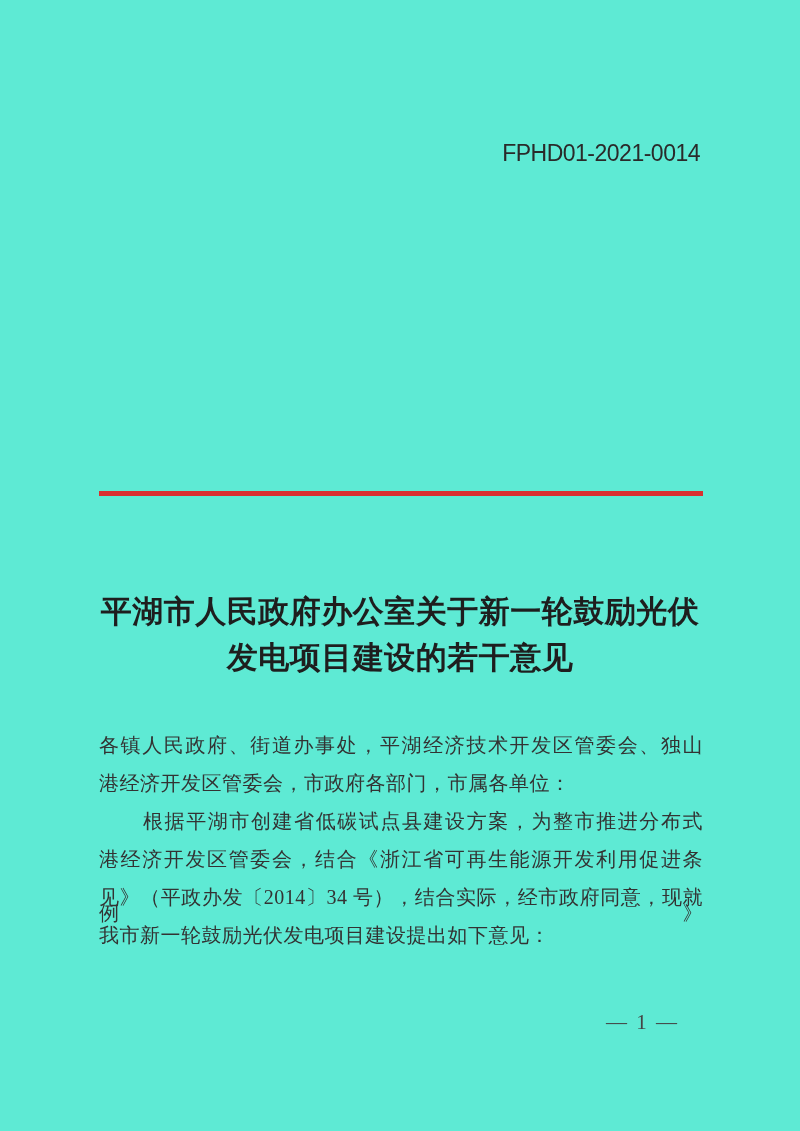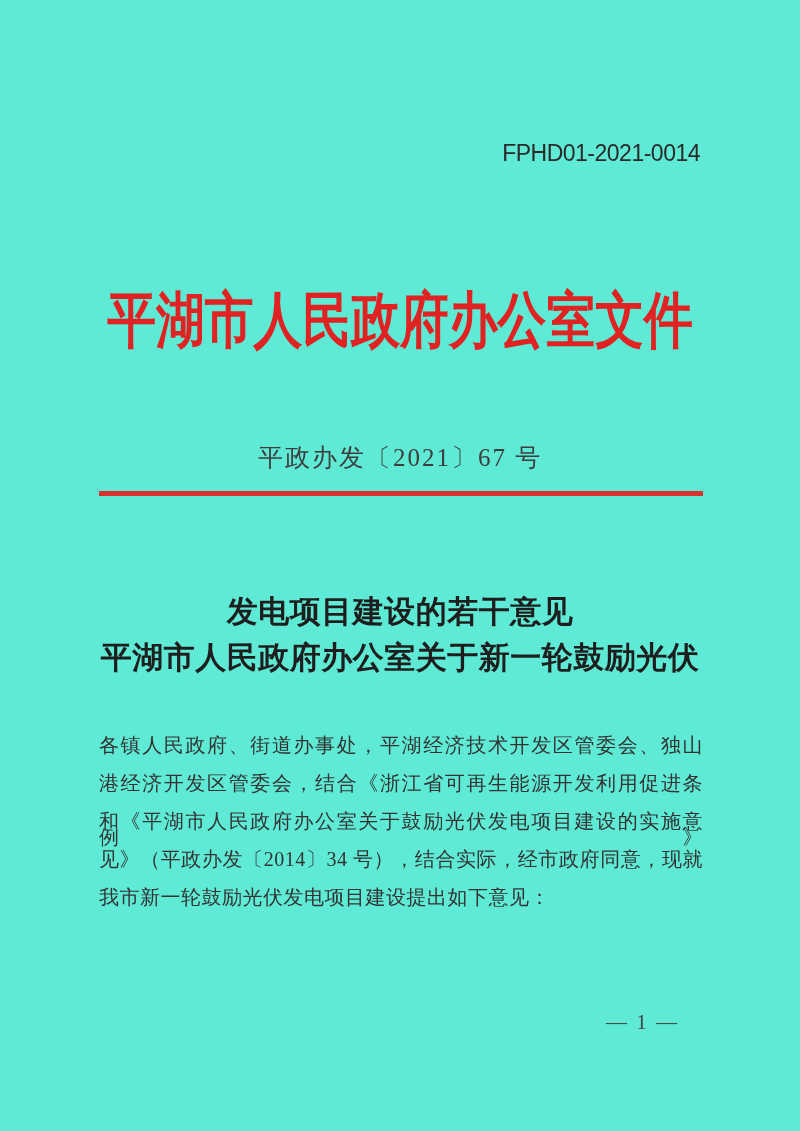--- a/index.html
+++ b/index.html
@@ -118,36 +118,33 @@
     white-space: nowrap;
   }
 </style>
 </head>
 <body>
 
 <div class="page">
 
   <div class="serial">FPHD01-2021-0014</div>
 
-  <div class="agency-header">
-    <span class="inner" style="color: rgb(224, 34, 34);">平湖市人民政府办公室文件</span>
-  </div>
 
-  <div class="reference">平政办发〔2021〕67 号</div>
 
   <div class="red-rule" style="background: rgb(217, 48, 48);"></div>
 
   <div class="doc-title">
+    <div>平湖市人民政府办公室关于新一轮鼓励光伏</div>
     <div>发电项目建设的若干意见</div>
-    <div>平湖市人民政府办公室关于新一轮鼓励光伏</div>
   </div>
 
   <div class="body-text">
     <div class="body-line j">各镇人民政府、街道办事处，平湖经济技术开发区管委会、独山</div>
+    <div class="body-line">港经济开发区管委会，市政府各部门，市属各单位：</div>
+    <div class="body-line j indent">根据平湖市创建省低碳试点县建设方案，为整市推进分布式</div>
     <div class="body-line j">港经济开发区管委会，结合《浙江省可再生能源开发利用促进条例》</div>
-    <div class="body-line j">和《平湖市人民政府办公室关于鼓励光伏发电项目建设的实施意</div>
     <div class="body-line j">见》（平政办发〔2014〕34 号），结合实际，经市政府同意，现就</div>
     <div class="body-line">我市新一轮鼓励光伏发电项目建设提出如下意见：</div>
   </div>
 
   <div class="page-number">— 1 —</div>
 
 </div>
 
 </body></html>

